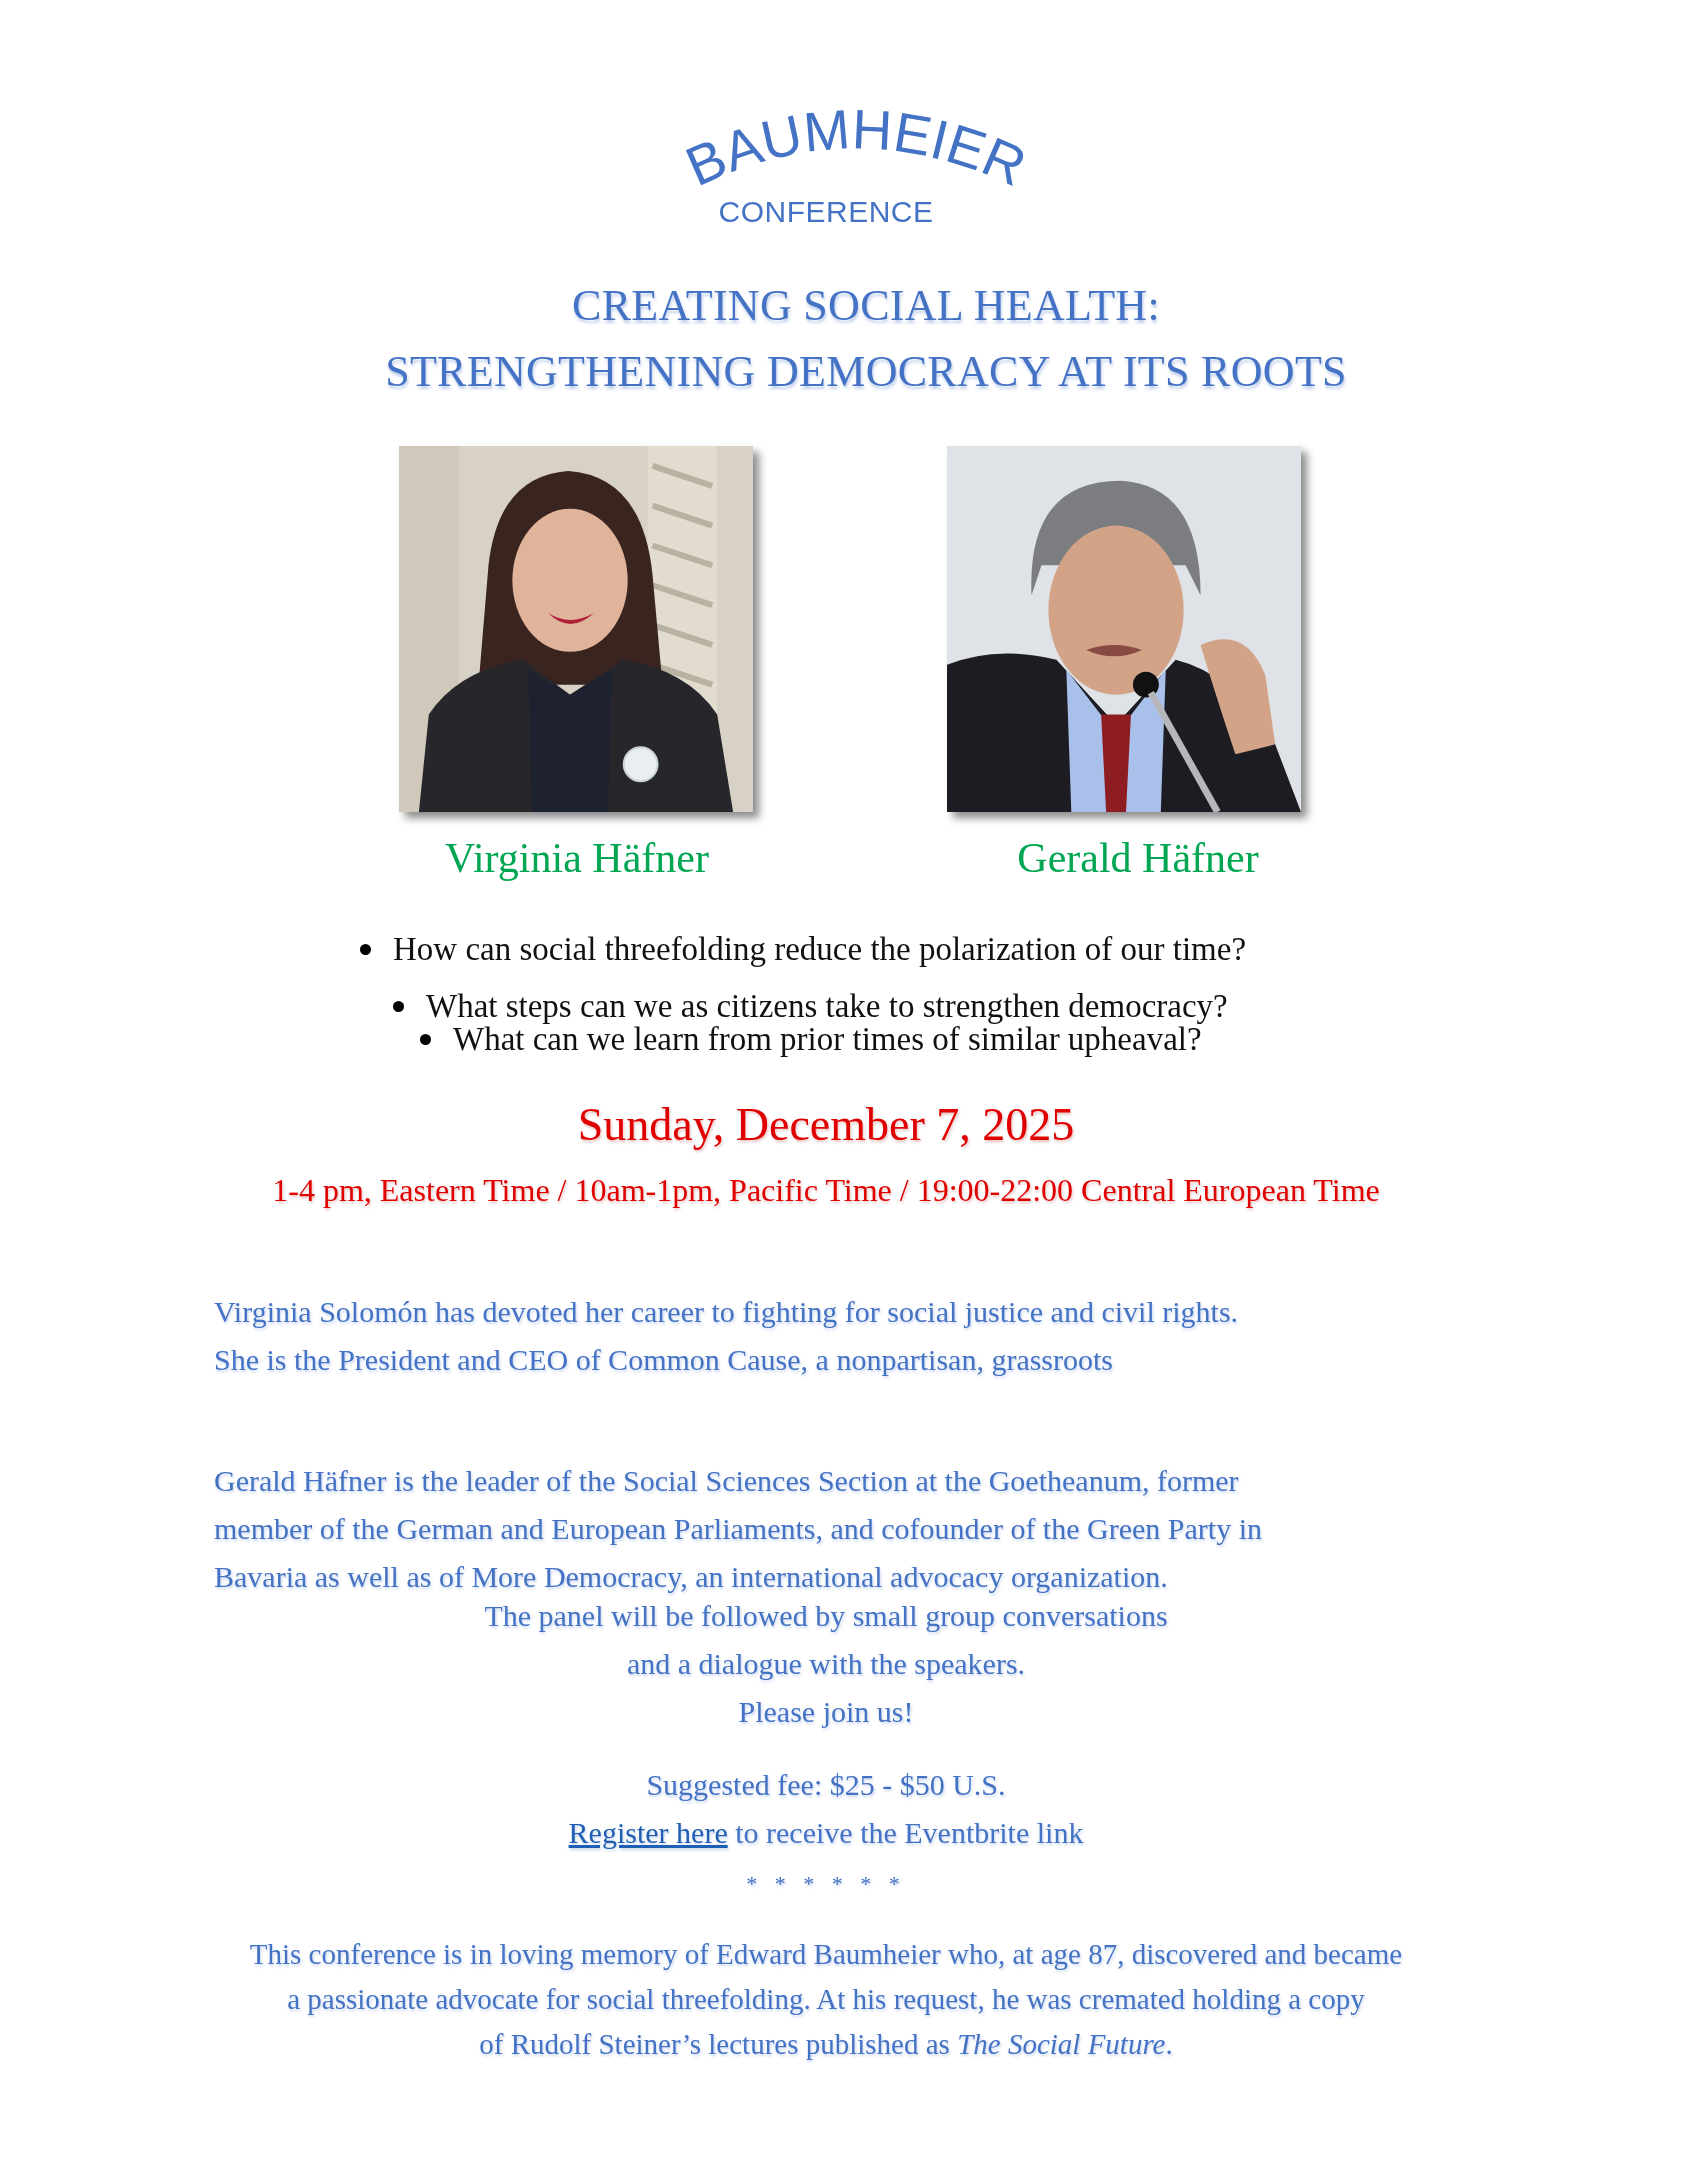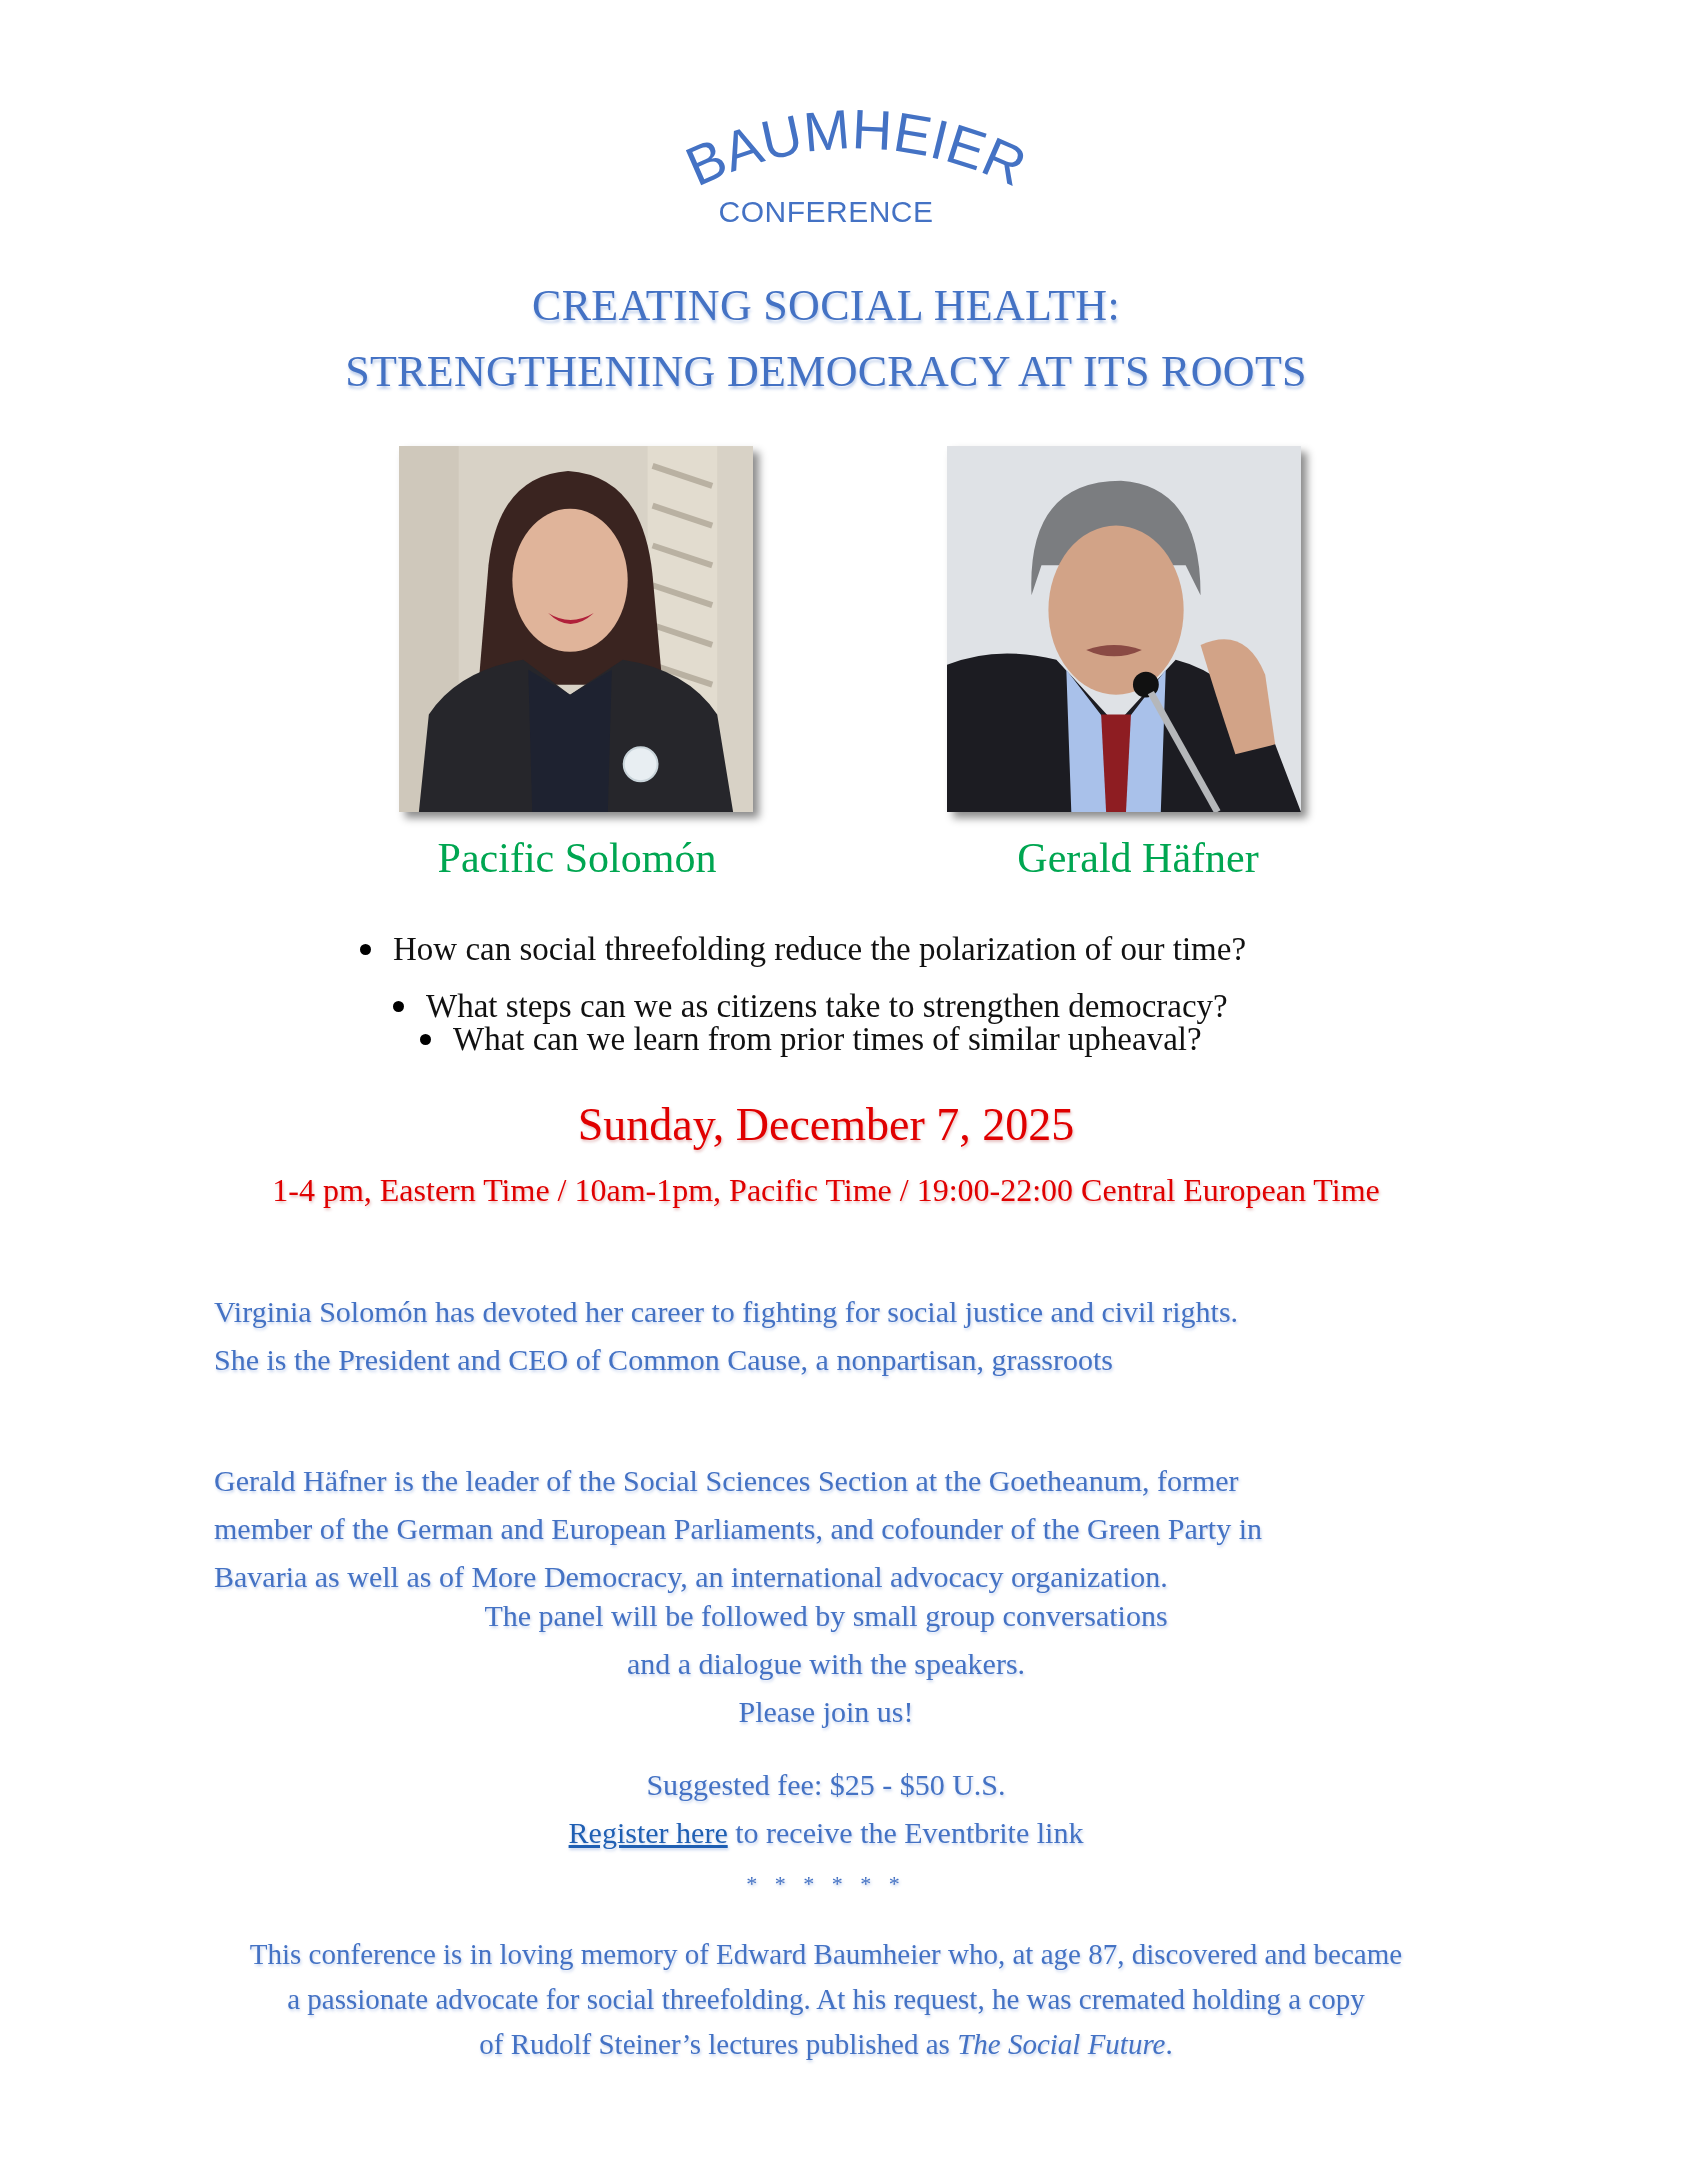--- a/index.html
+++ b/index.html
@@ -5,21 +5,21 @@
     html, body { margin: 0; padding: 0; background: #ffffff; }
     body { width: 1692px; height: 2178px; position: relative; overflow: hidden; font-family: "Liberation Serif", serif; }
     .abs { position: absolute; }
     .center { left: 0; width: 1652px; text-align: center; }
 
     
     .logo-arc { position: absolute; left: 637px; top: 104px; width: 438px; height: 109px; }
     .logo-arc text { font-family: "Liberation Sans", sans-serif; font-size: 56px; fill: #4472C4; }
     .logo-sub { top: 195px; font-family: "Liberation Sans", sans-serif; font-size: 30px; color: #4472C4; letter-spacing: 0.5px; }
 
-    .title { font-size: 44px; color: #4472C4; letter-spacing: 0.3px; text-shadow: 1px 3px 3px rgba(68,114,196,0.35); line-height: 66px; }
+    .title { font-size: 44px; color: #4472C4; letter-spacing: 0.3px; text-shadow: 1px 3px 3px rgba(68,114,196,0.35); line-height: 66px; padding-left: 40px; }
 
     .photo { position: absolute; width: 354px; height: 366px; box-shadow: 6px 6px 8px rgba(0,0,0,0.45); overflow: hidden; }
     .photo svg { display: block; }
 
     .speaker-name { font-size: 42px; color: #00A651; text-align: center; width: 498px; }
 
     .bullets { font-size: 33px; color: #111111; }
     .bullet { position: absolute; white-space: nowrap; }
     .bullet .dot { display: inline-block; width: 11px; height: 11px; border-radius: 50%; background: #000; vertical-align: middle; margin-right: 22px; position: relative; top: -3px; }
 
@@ -82,21 +82,21 @@
     <path d="M140 205 Q168 195 196 205 Q168 218 140 205 Z" fill="#8a4a44"></path>
     <path d="M0 368 L0 220 Q50 200 110 215 L170 280 L230 215 Q290 230 330 300 L356 368 Z" fill="#1c1c22"></path>
     <path d="M120 225 L170 290 L220 225 L215 368 L125 368 Z" fill="#a9c1ea"></path>
     <path d="M155 270 L185 270 L180 368 L160 368 Z" fill="#8e1d22"></path>
     <circle cx="200" cy="240" r="13" fill="#111"></circle>
     <path d="M205 248 L272 368" stroke="#b5b7ba" stroke-width="7"></path>
     <path d="M255 200 Q300 180 320 230 L330 300 L290 310 Q270 250 255 200 Z" fill="#d2a387"></path>
   </svg>
 </div>
 
-<div class="abs speaker-name" style="left:328px; top:834px;">Pacific Solomón</div>
+<div class="abs speaker-name" style="left:328px; top:834px;">Virginia Häfner</div>
 <div class="abs speaker-name" style="left:889px; top:834px;">Gerald Häfner</div>
 
 <div class="bullets">
   <div class="bullet" style="left:360px; top:931px;">
     <span class="dot"></span><span>How can social threefolding reduce the polarization of our time?</span>
   </div>
   <div class="bullet" style="left:393px; top:976px;margin-top:12px;">
     <span class="dot"></span><span>What steps can we as citizens take to strengthen democracy?</span>
   </div>
   <div class="bullet" style="left:420px; top:1021px;">

